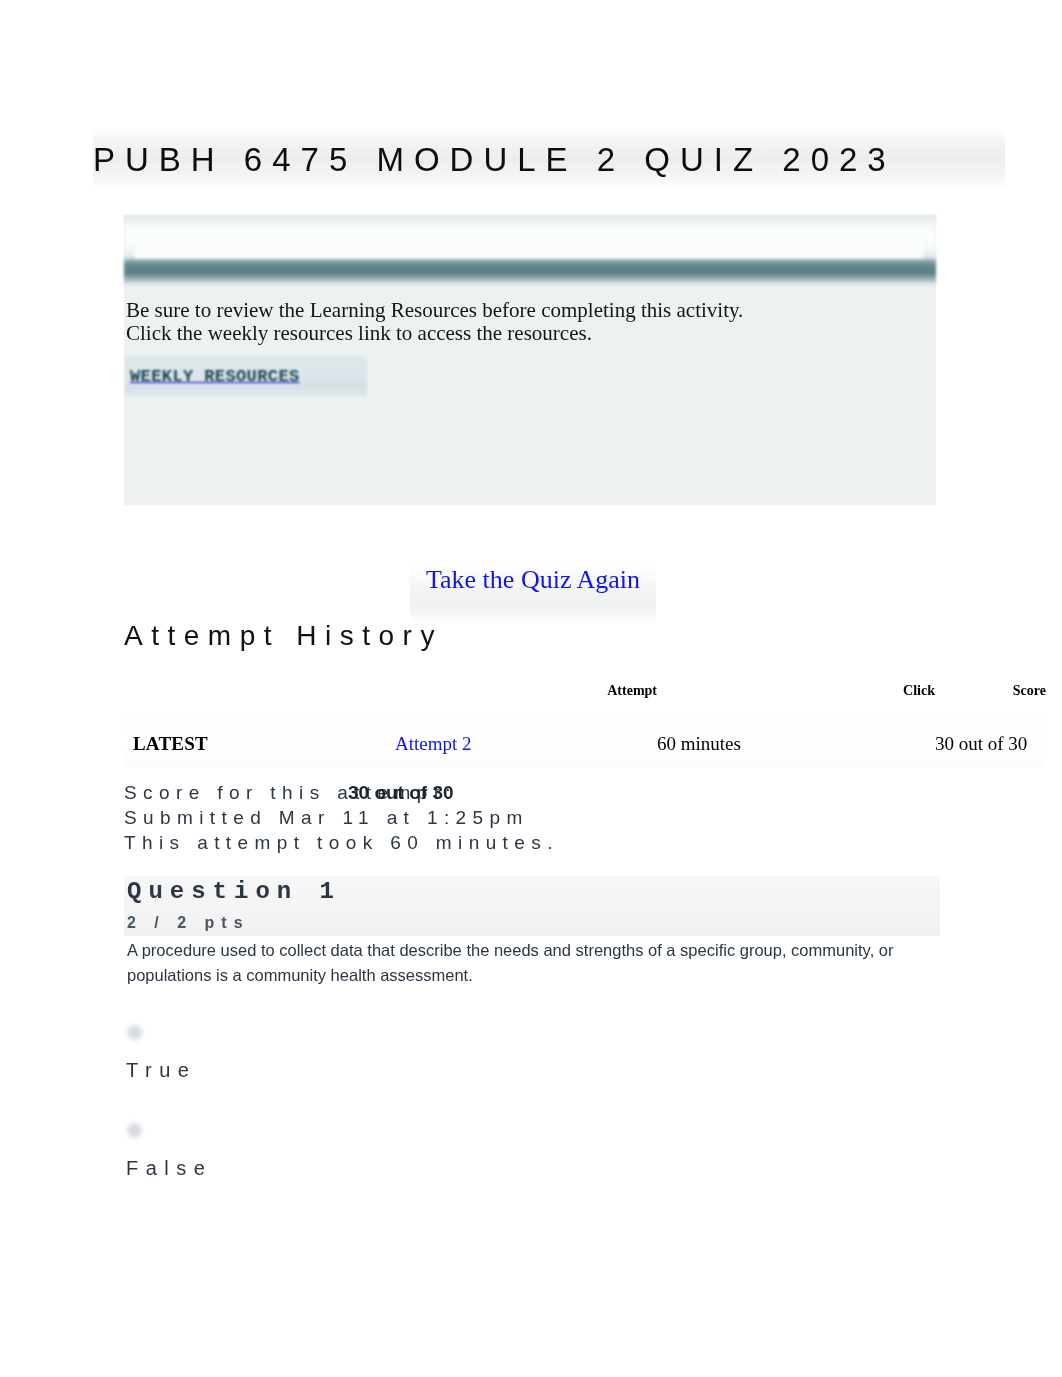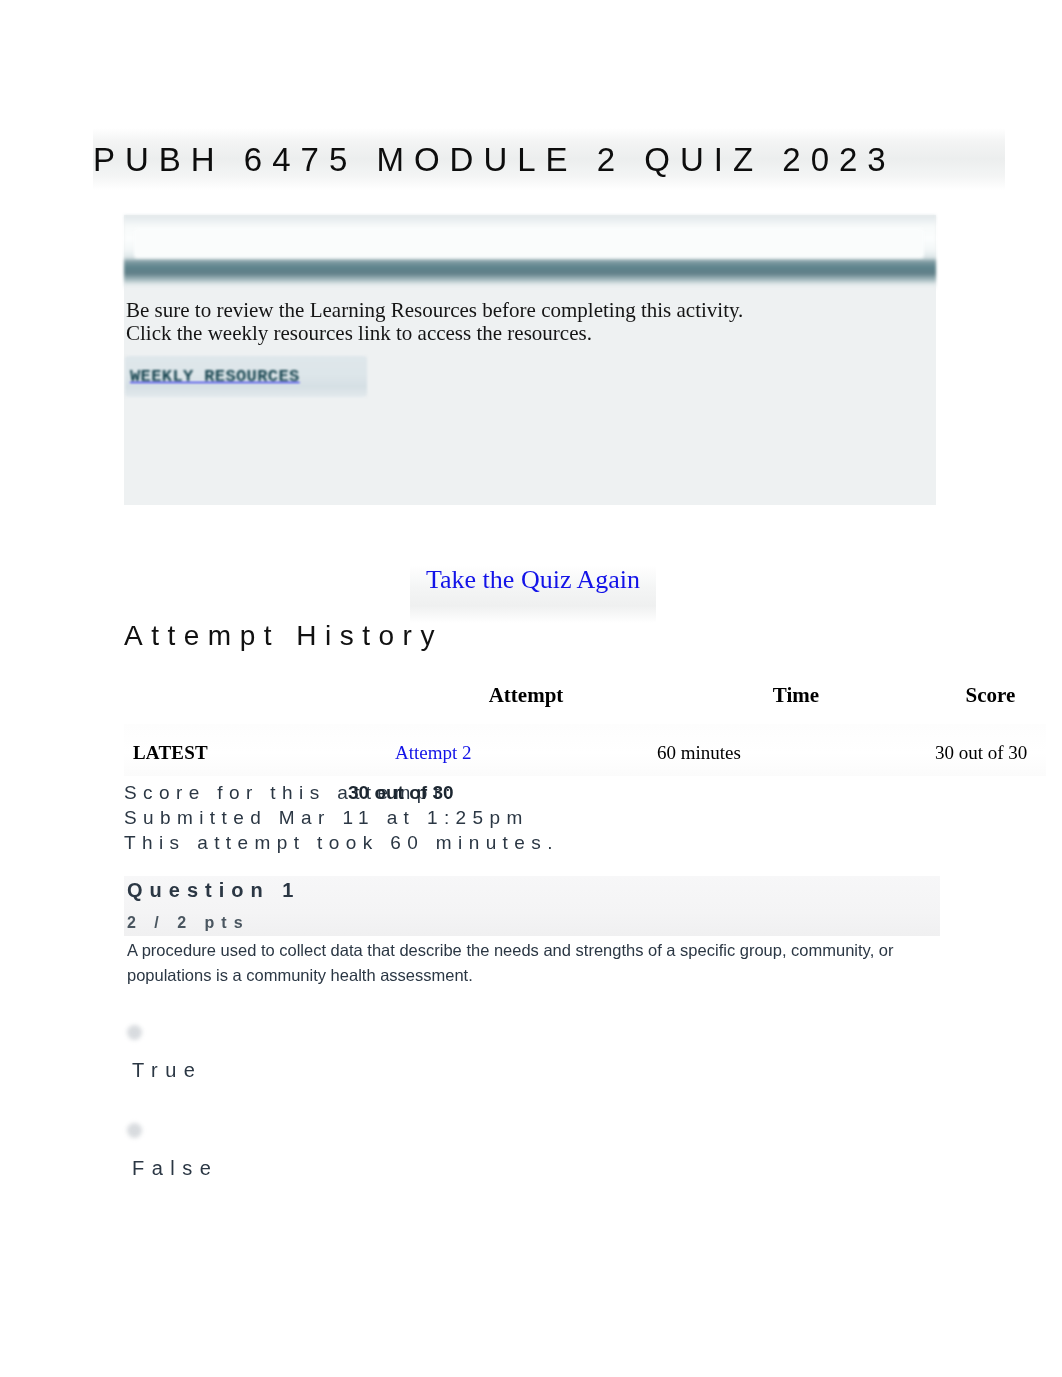--- a/index.html
+++ b/index.html
@@ -163,24 +163,24 @@
   
   #attempt-table {
     position: absolute;
     left: 124px;
     top: 683px;
     width: 922px;
     border-collapse: collapse;
     font-family: "Liberation Serif", serif;
   }
   #attempt-table th {
-    font-size: 21px;
+    font-size: 14px;
     font-weight: bold;
     color: #000000;
-    text-align: center;
+    text-align: right;
     padding: 0 0 16px 0;
     white-space: nowrap;
     vertical-align: top;
   }
   #attempt-table td {
     font-size: 19px;
     color: #000000;
     text-align: left;
     padding: 18px 0 12px 0;
     white-space: nowrap;
@@ -226,22 +226,22 @@
     left: 124px;
     top: 876px;
     width: 816px;
     height: 60px;
     background: linear-gradient(to bottom, #f7f7f8 0%, #f4f4f5 60%, #f0f0f1 100%);
   }
   #question-title {
     position: absolute;
     left: 3px;
     top: 3px;
-    font-family: Liberation Sans, sans-serif;
-    font-size: 20px;
+    font-family: Liberation Mono, monospace;
+    font-size: 24px;
     font-weight: bold;
     letter-spacing: 7px;
     color: #2b3744;
     white-space: nowrap;
     line-height: 1.1;
   }
   #question-points {
     position: absolute;
     left: 3px;
     top: 38px;
@@ -273,21 +273,21 @@
     top: 5px;
     width: 15px;
     height: 15px;
     border-radius: 50%;
     background: #b9bfc5;
     opacity: 0.55;
     filter: blur(2.2px);
   }
   .answer-label {
     position: absolute;
-    left: 8px;
+    left: 2px;
     top: 40px;
     font-family: "Liberation Sans", sans-serif;
     font-size: 20px;
     letter-spacing: 7.5px;
     color: #2b3744;
     white-space: nowrap;
     line-height: 1;
   }
 </style>
 </head>
@@ -315,21 +315,21 @@
   <span class="quiz-again-label">Take the Quiz Again</span>
 </a>
 
 <div id="attempt-history-heading">Attempt History</div>
 
 <table id="attempt-table">
   <thead>
     <tr>
       <th class="col-kept"></th>
       <th class="col-attempt">Attempt</th>
-      <th class="col-time">Time</th>
+      <th class="col-time">Click</th>
       <th class="col-score">Score</th>
     </tr>
   </thead>
   <tbody>
     <tr>
       <td class="col-kept cell-latest">LATEST</td>
       <td class="col-attempt">
         <a class="attempt-link" href="#">Attempt 2</a>
       </td>
       <td class="col-time">60 minutes</td>

